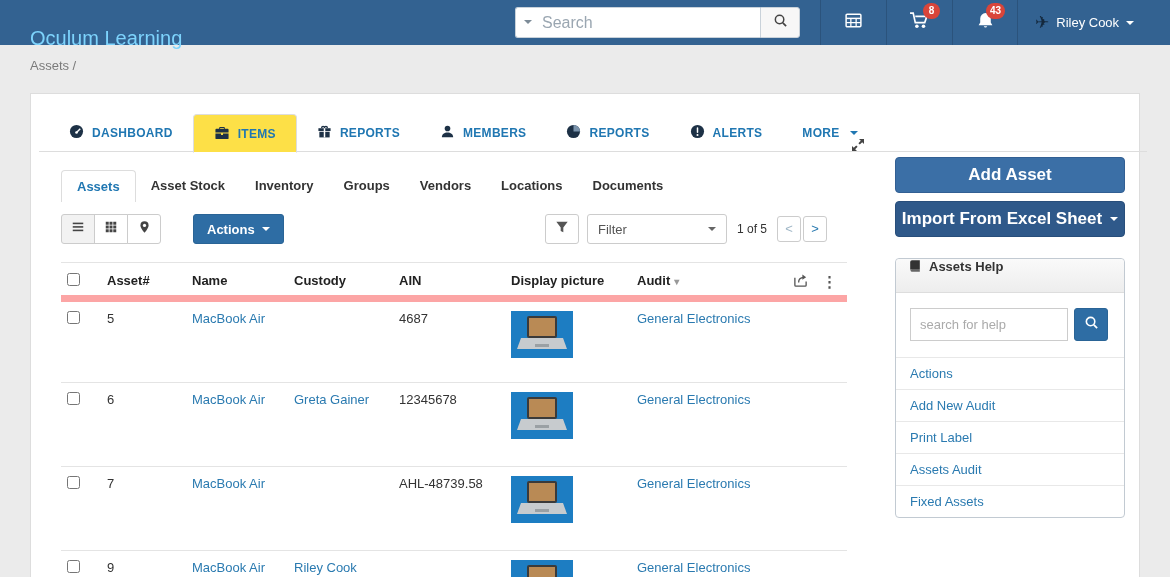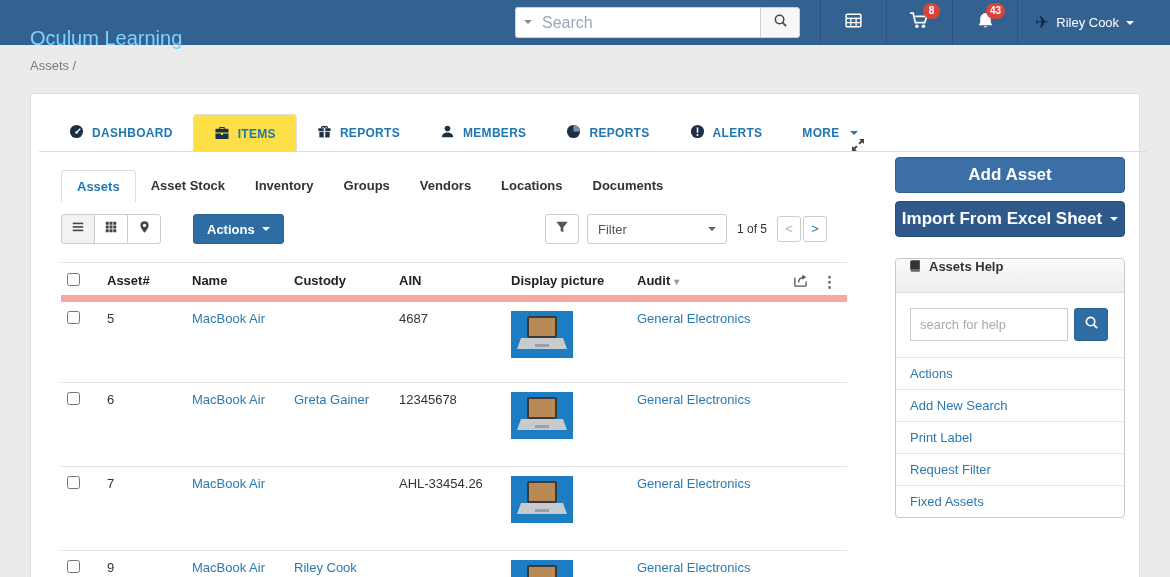--- a/index.html
+++ b/index.html
@@ -352,21 +352,21 @@
                     <rect x="24" y="33" width="14" height="3" fill="#9aa0a4"></rect>
                   </svg></span></td>
             <td><a class="tlink">General Electronics</a></td>
             <td></td>
           </tr>
           <tr>
             <td><input type="checkbox" style=""></td>
             <td>7</td>
             <td><a class="tlink">MacBook Air</a></td>
             <td><a class="tlink"></a></td>
-            <td>AHL-33454.26</td>
+            <td>AHL-48739.58</td>
             <td><span class="thumb"><svg width="62" height="47" viewBox="0 0 62 47">
                     <rect width="62" height="47" fill="#1d7dc2"></rect>
                     <rect x="16" y="5" width="30" height="22" rx="2" fill="#3a3a3a"></rect>
                     <rect x="18" y="7" width="26" height="18" fill="#b98a55"></rect>
                     <path d="M10 27 L52 27 L56 38 L6 38 Z" fill="#c7cbce"></path>
                     <rect x="24" y="33" width="14" height="3" fill="#9aa0a4"></rect>
                   </svg></span></td>
             <td><a class="tlink">General Electronics</a></td>
             <td></td>
           </tr>
@@ -416,27 +416,27 @@
               <circle cx="7" cy="7" r="4.5" fill="none" stroke="#fff" stroke-width="1.7"></circle>
               <line x1="10.5" y1="10.5" x2="14" y2="14" stroke="#fff" stroke-width="1.9"></line>
             </svg></span>
       </div>
     </div>
     <ul class="helplinks">
       <li>
           <a>Actions</a>
         </li>
       <li>
-          <a>Add New Search</a>
+          <a>Add New Audit</a>
         </li>
       <li>
           <a>Print Label</a>
         </li>
       <li>
-          <a>Request Filter</a>
+          <a>Assets Audit</a>
         </li>
       <li>
           <a>Fixed Assets</a>
         </li>
     </ul>
   </div>
 
 </div>
 
 </body></html>

